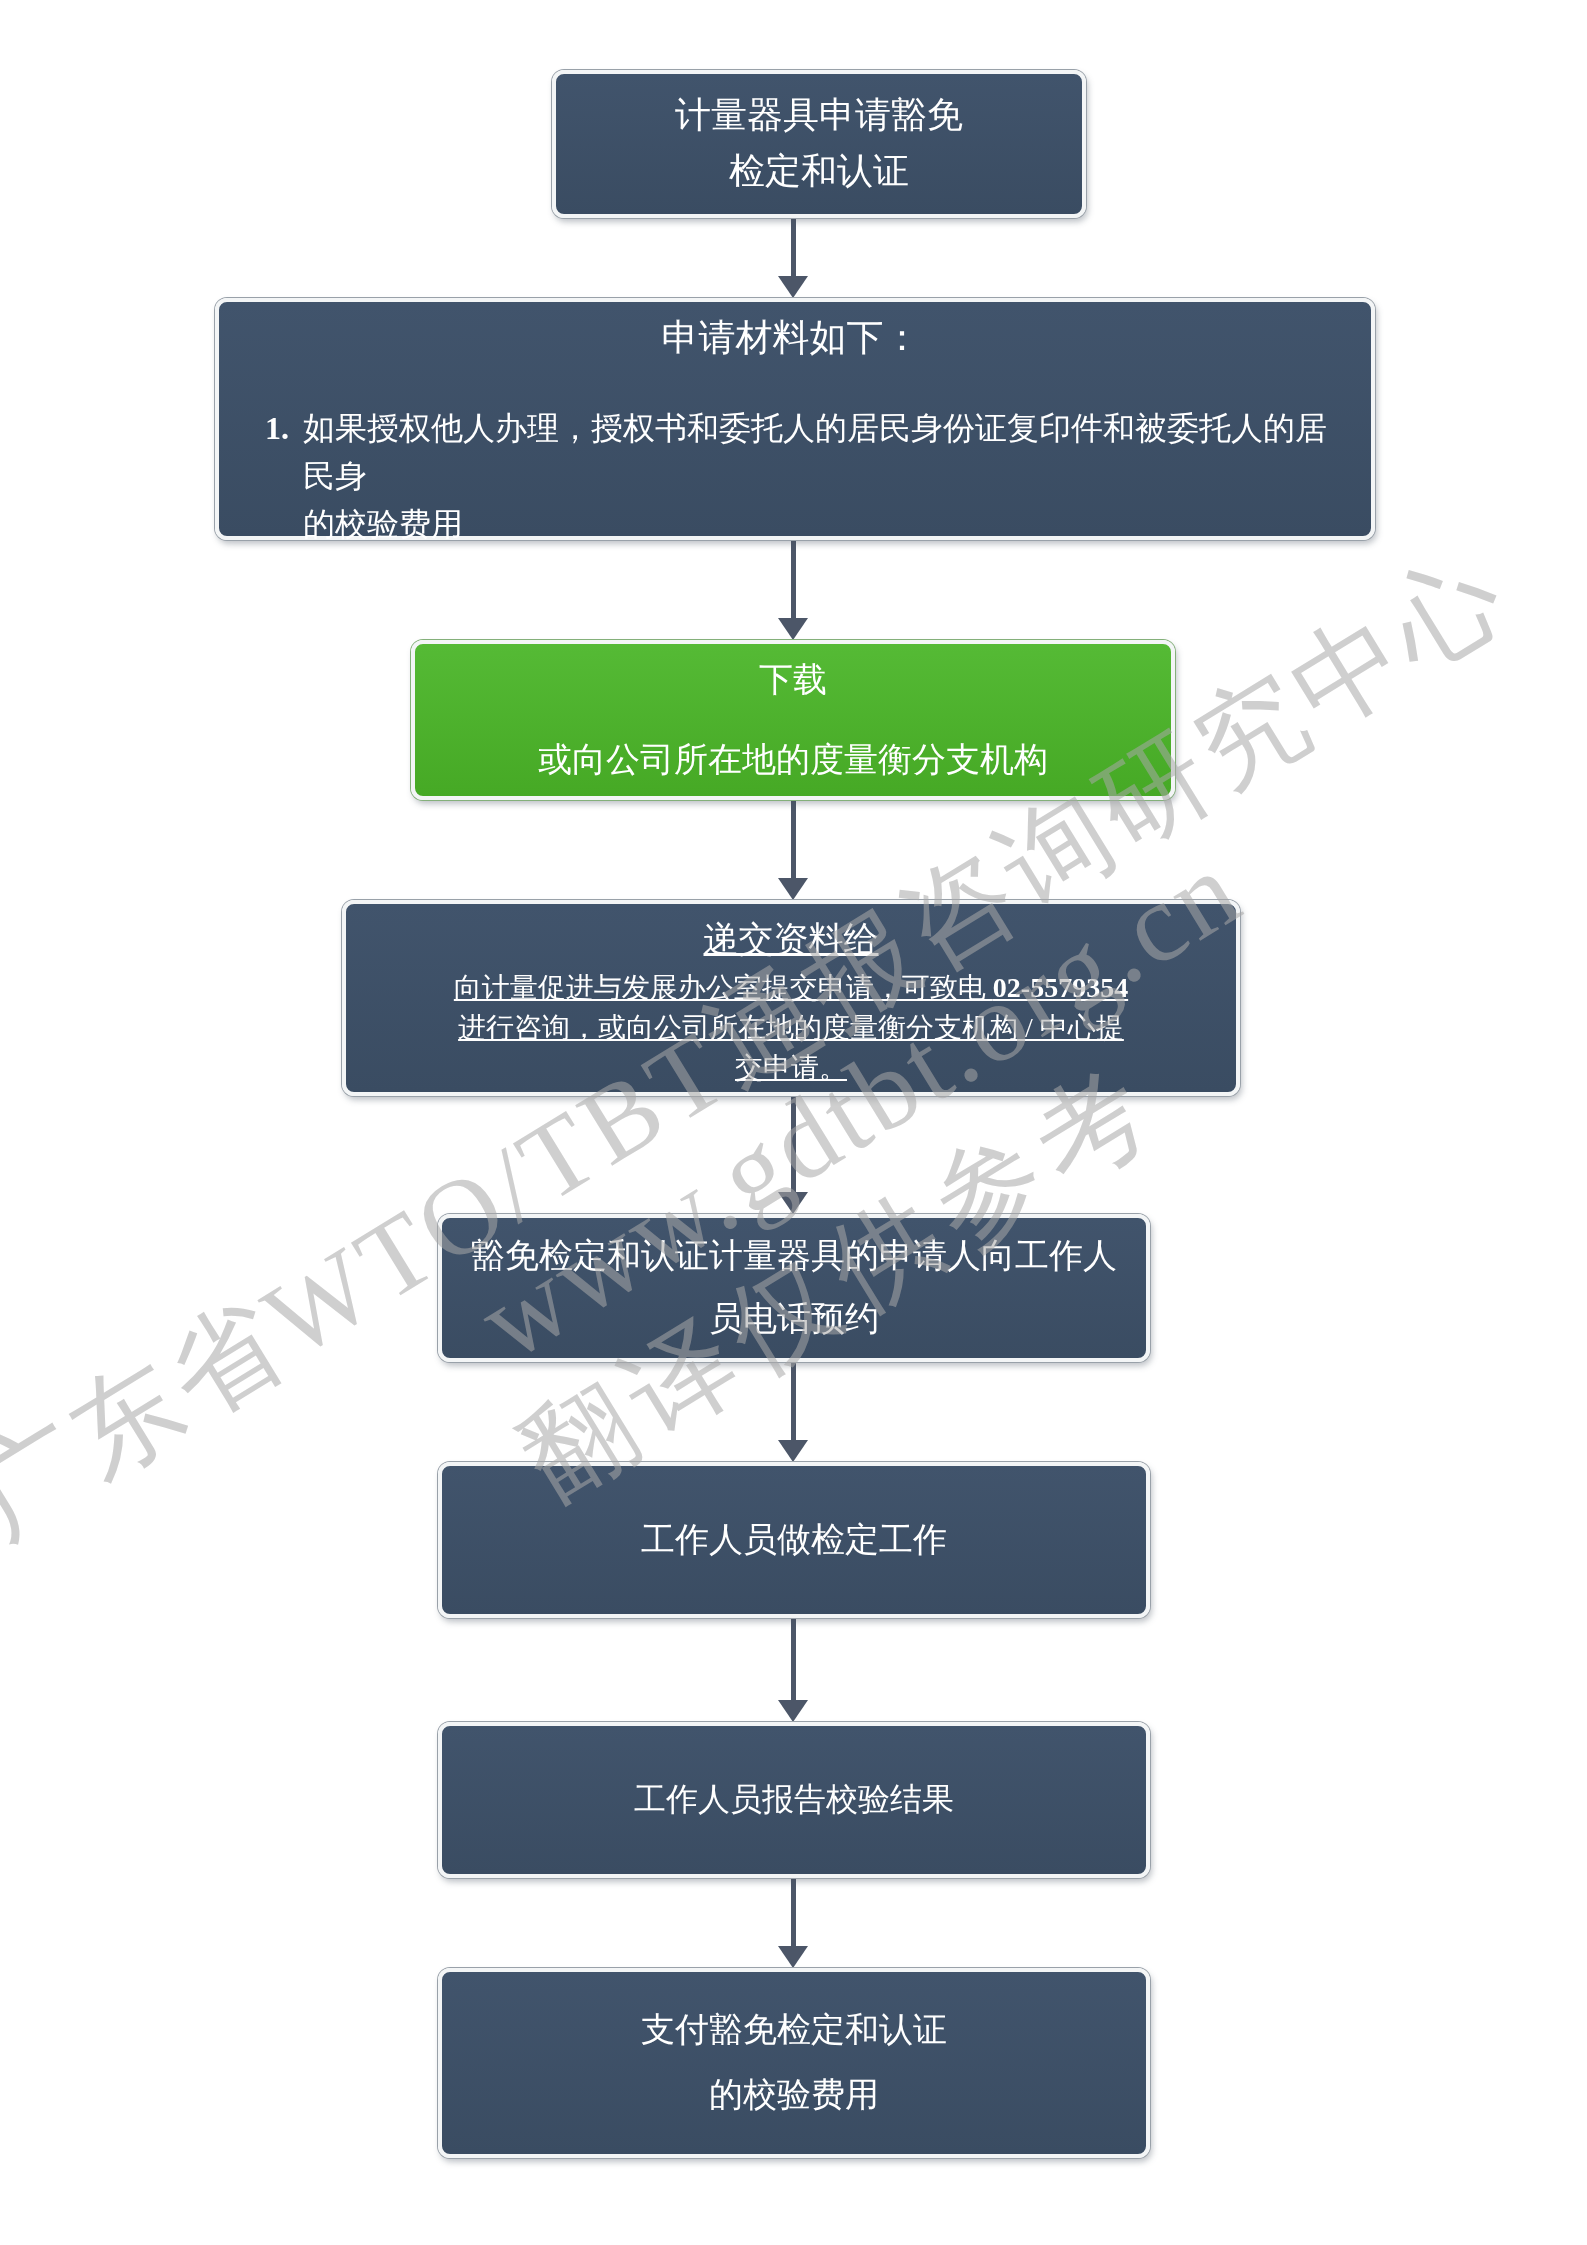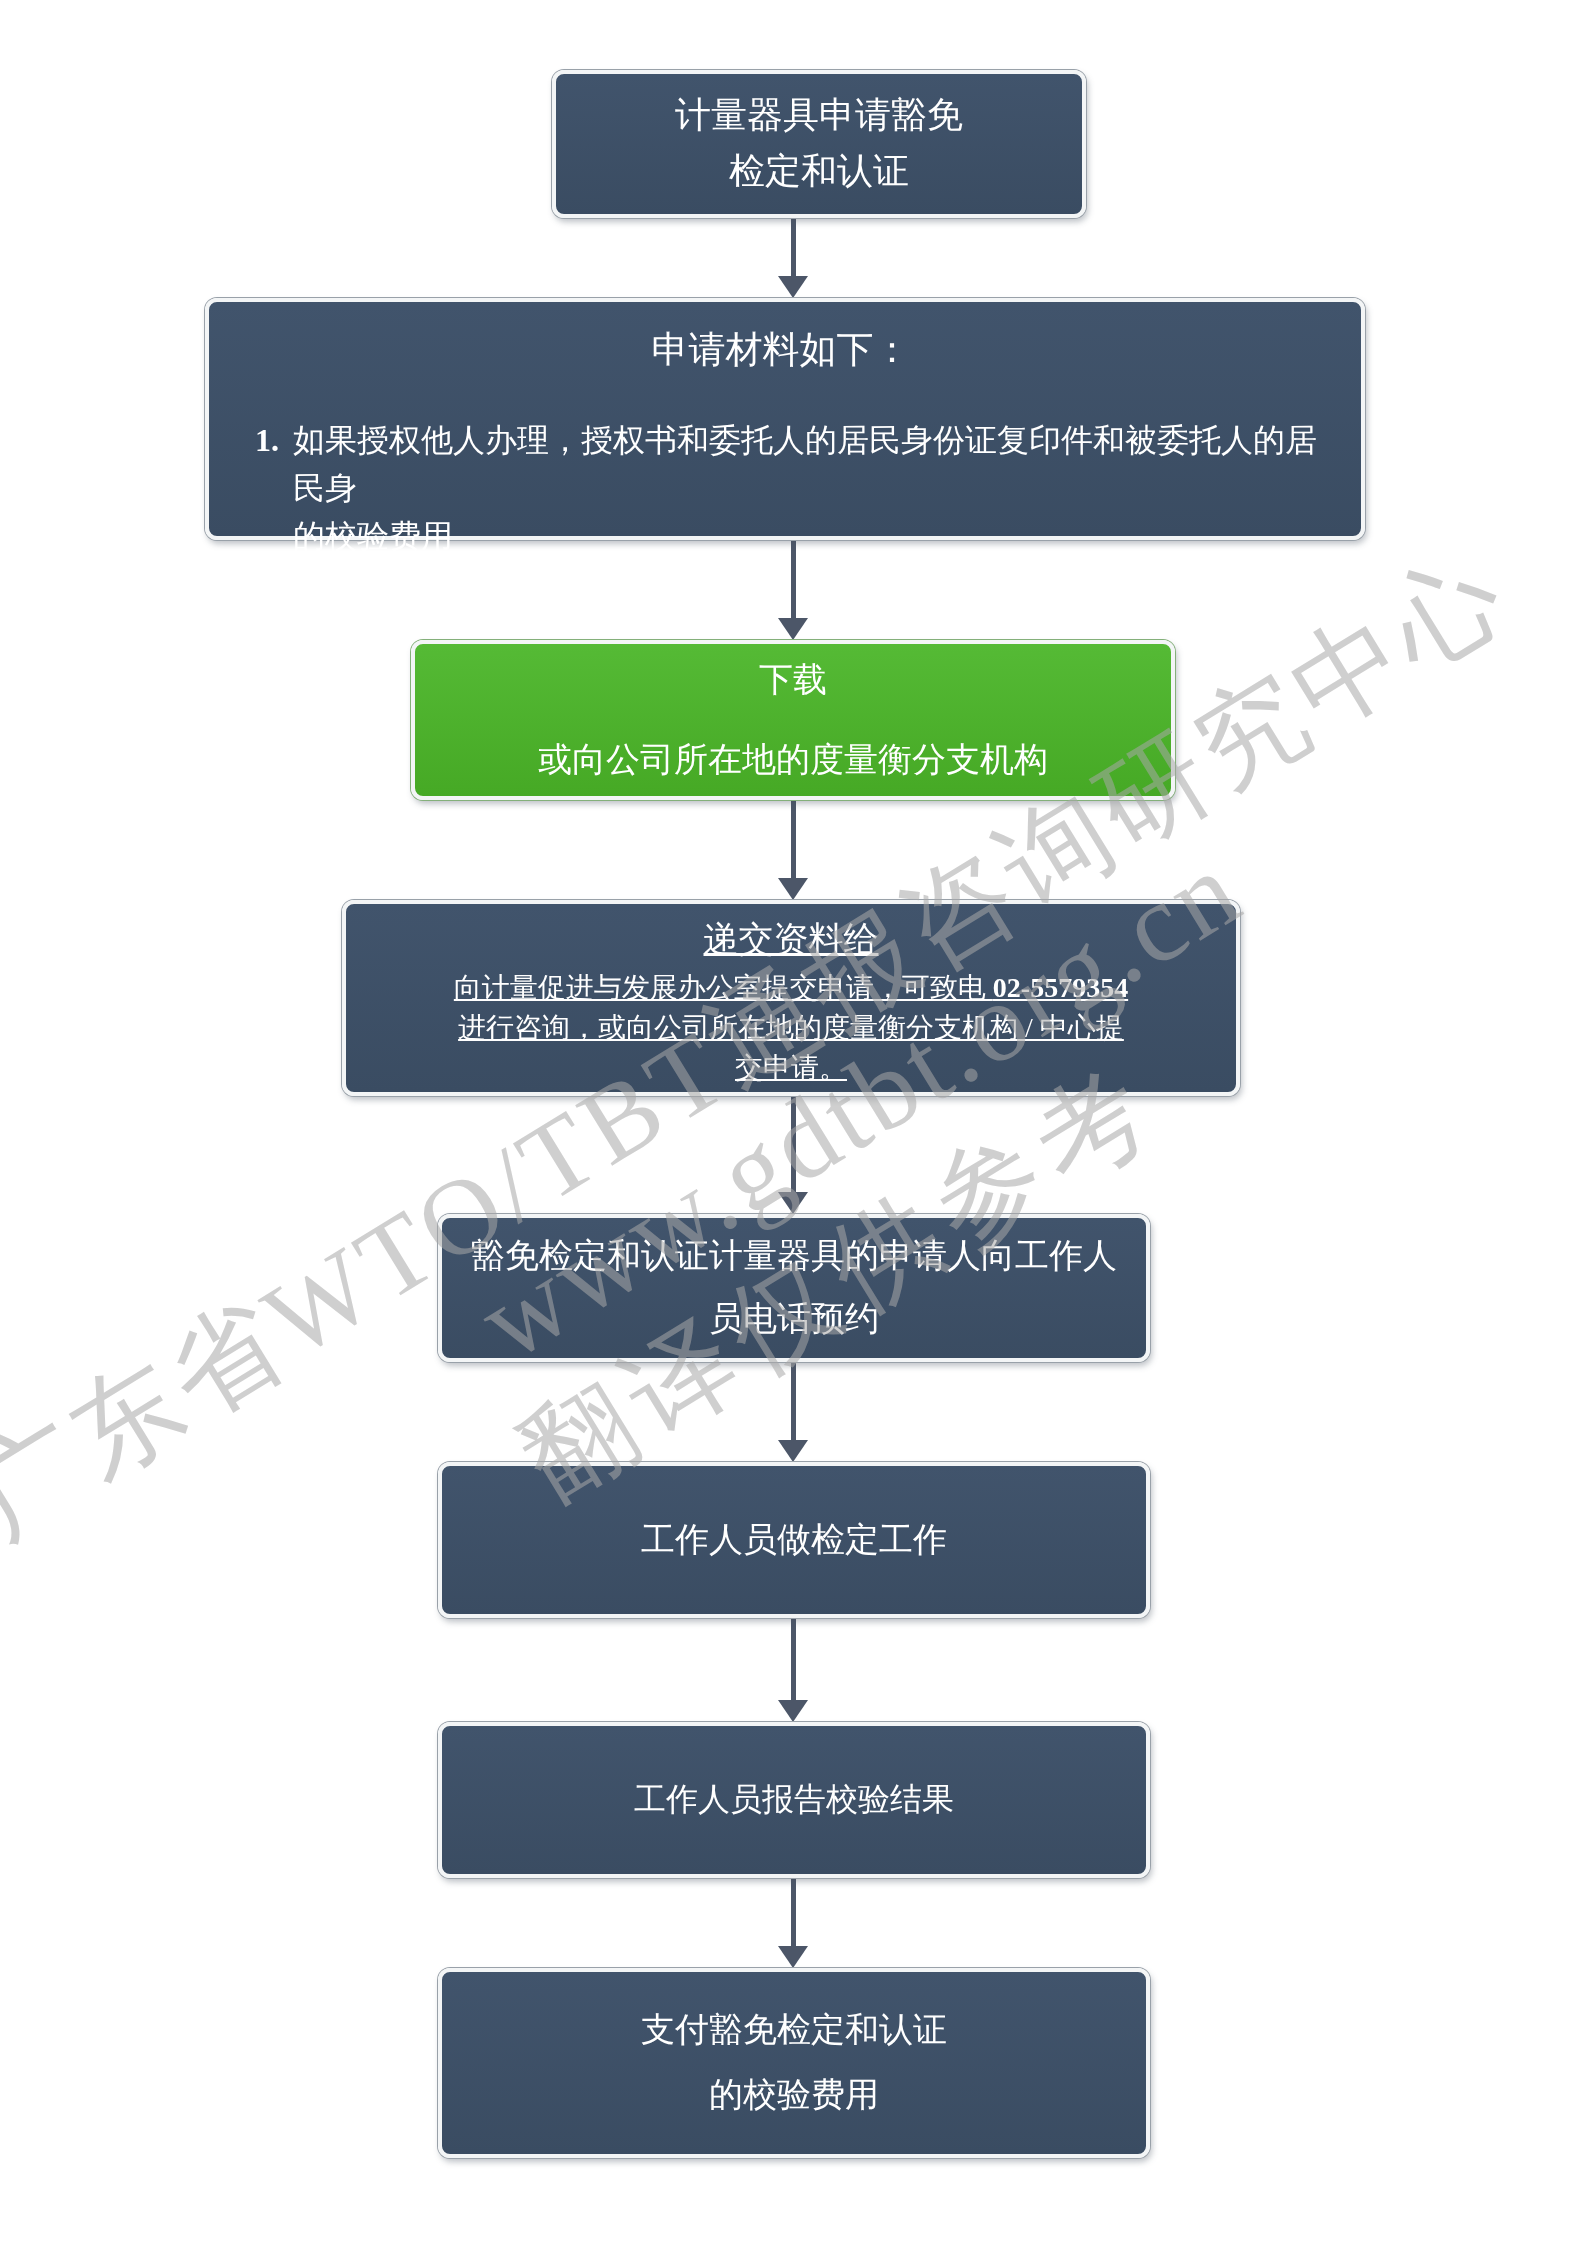--- a/index.html
+++ b/index.html
@@ -15,21 +15,21 @@
     text-align:center;z-index:2;
   }
   .dark{background:linear-gradient(180deg,#41546c 0%,#3a4c62 100%);}
   .green{
     background:linear-gradient(180deg,#55ba35 0%,#46a925 100%);
     box-shadow:0 0 0 1px #84b07a, 2px 4px 6px rgba(70,80,95,.35);
   }
   .pre{white-space:pre-line;}
   
   #n1{left:552px;top:70px;width:534px;height:148px;font-size:36px;line-height:1.55;}
-  #n2{left:205px;top:298px;width:1160px;height:242px;justify-content:space-between;padding:26px 40px 0 32px;}
+  #n2{left:215px;top:298px;width:1160px;height:242px;justify-content:center;padding:26px 40px 0 32px;}
   #n2 .heading{font-size:37px;line-height:1.2;}
   #n2 .list-item{display:flex;align-self:flex-start;text-align:left;margin-top:44px;margin-left:14px;font-size:32px;line-height:1.5;}
   #n2 .num{font-weight:bold;margin-right:14px;}
   #n3{left:411px;top:640px;width:764px;height:160px;font-size:34px;gap:16px;}
   #n3 .line1{margin-bottom:18px;}
   #n4{left:342px;top:900px;width:898px;height:196px;justify-content:center;padding:20px 28px 12px 28px;text-decoration:underline;}
   #n4 .heading{font-size:35px;line-height:1.3;margin-bottom:6px;}
   #n4 .body{font-size:28px;line-height:1.42;}
   #n4 .phone{font-weight:bold;}
   #n5{left:438px;top:1214px;width:712px;height:148px;font-size:34px;line-height:1.85;}

